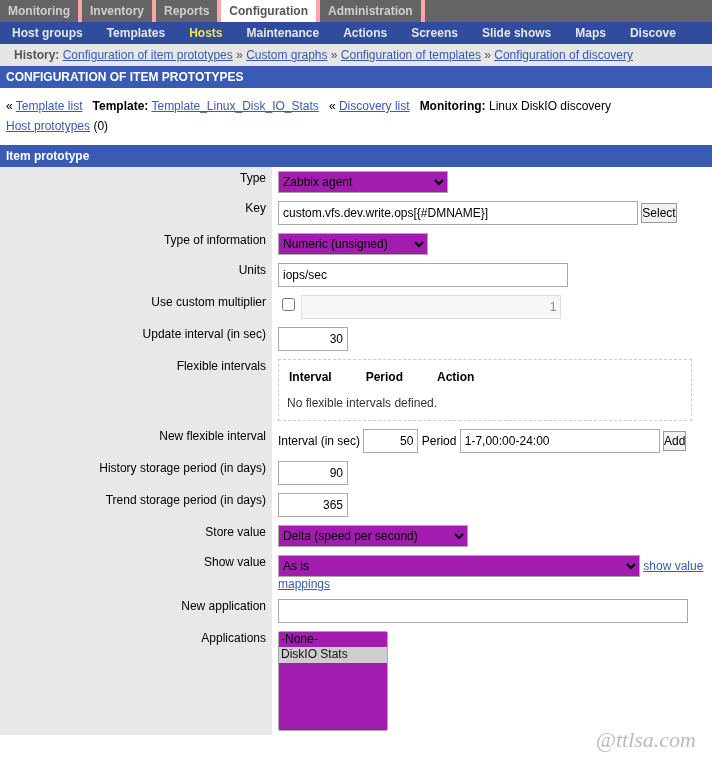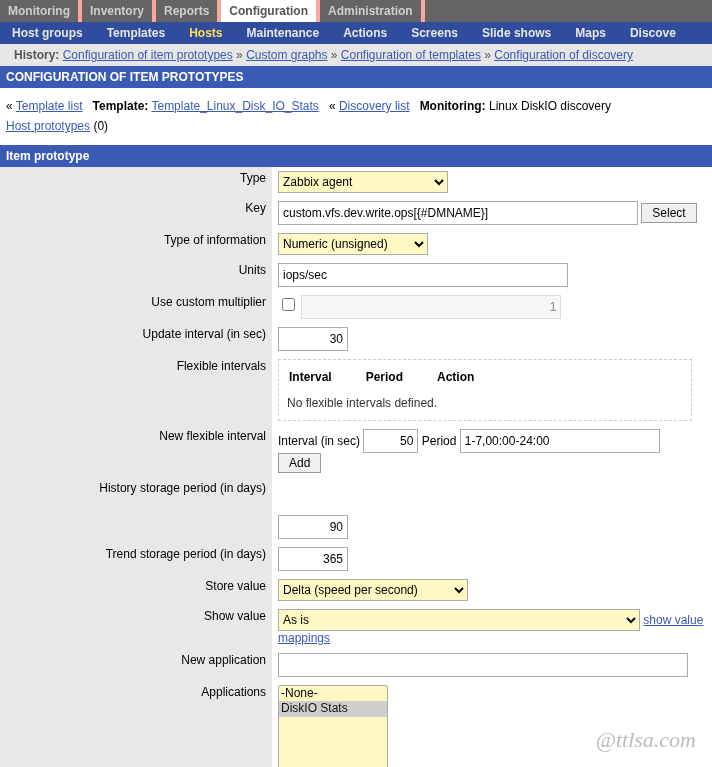--- a/index.html
+++ b/index.html
@@ -14,22 +14,22 @@
 .history a{color:#3a5bb4;text-decoration:underline}
 .hdr{background:#3a5bb4;color:#fff;font-weight:bold;padding:4px 6px}
 .bc{padding:8px 6px;line-height:1.7em}
 .bc a{color:#3a5bb4;text-decoration:underline}
 .secthdr{background:#3a5bb4;color:#fff;font-weight:bold;padding:4px 6px;}
 table.form{border-collapse:collapse;width:100%}
 table.form td{padding:4px 6px;vertical-align:top}
 td.lbl{text-align:right;width:260px;background:#e8e8e8}
 td.val{background:#fff}
 input[type=text]{border:1px solid #aaa;padding:2px 4px;font-family:inherit;font-size:12px;height:18px}
-select{border:1px solid #aaa;font-family:inherit;font-size:12px;height:22px;background:#fef9c3}
-button{border:1px solid #999;background:#f0f0f0;padding:2px 10px;font-family:inherit;font-size:12px;cursor:pointer}
+select{border:1px solid #aaa;font-family:inherit;font-size:12px;height:22px;background:#a21caf}
+button{border:1px solid #999;background:#f0f0f0;padding:2px 0;font-family:inherit;font-size:12px;cursor:pointer}
 .flexbox{border:1px dashed #ccc;padding:6px;background:#fff;width:400px}
 .flexbox th{padding:2px 30px 2px 2px;text-align:left;font-weight:bold}
 .flexnone{padding:8px 2px 4px 2px;color:#333}
 .numr{text-align:right}
 .applist{width:110px;height:100px;font-size:12px}
 a.lnk{color:#3a5bb4;text-decoration:underline}
 .wm{position:absolute;bottom:14px;right:16px;color:#bbb;font-size:22px;font-style:italic;font-family:Georgia,serif}
 </style>
 </head>
 <body>
@@ -135,21 +135,21 @@
   <span>Interval (in sec)</span>
   <input type="text" class="numr" style="width: 45px;" value="50">
   <span>Period</span>
   <input type="text" style="width: 190px;" value="1-7,00:00-24:00">
   <button>Add</button>
 </td>
       </tr>
 
 <tr>
         <td class="lbl">History storage period (in days)</td>
-<td class="val"><input type="text" class="numr" style="width: 60px; margin-top: 34px;" value="90"></td>
+<td class="val"><input type="text" class="numr" style="width: 60px;" value="90"></td>
       </tr>
 
 <tr>
         <td class="lbl">Trend storage period (in days)</td>
 <td class="val"><input type="text" class="numr" style="width: 60px;" value="365"></td>
       </tr>
 
 <tr>
         <td class="lbl">Store value</td>
 <td class="val"><select style="width:190px"><option>Delta (speed per second)</option></select></td>

